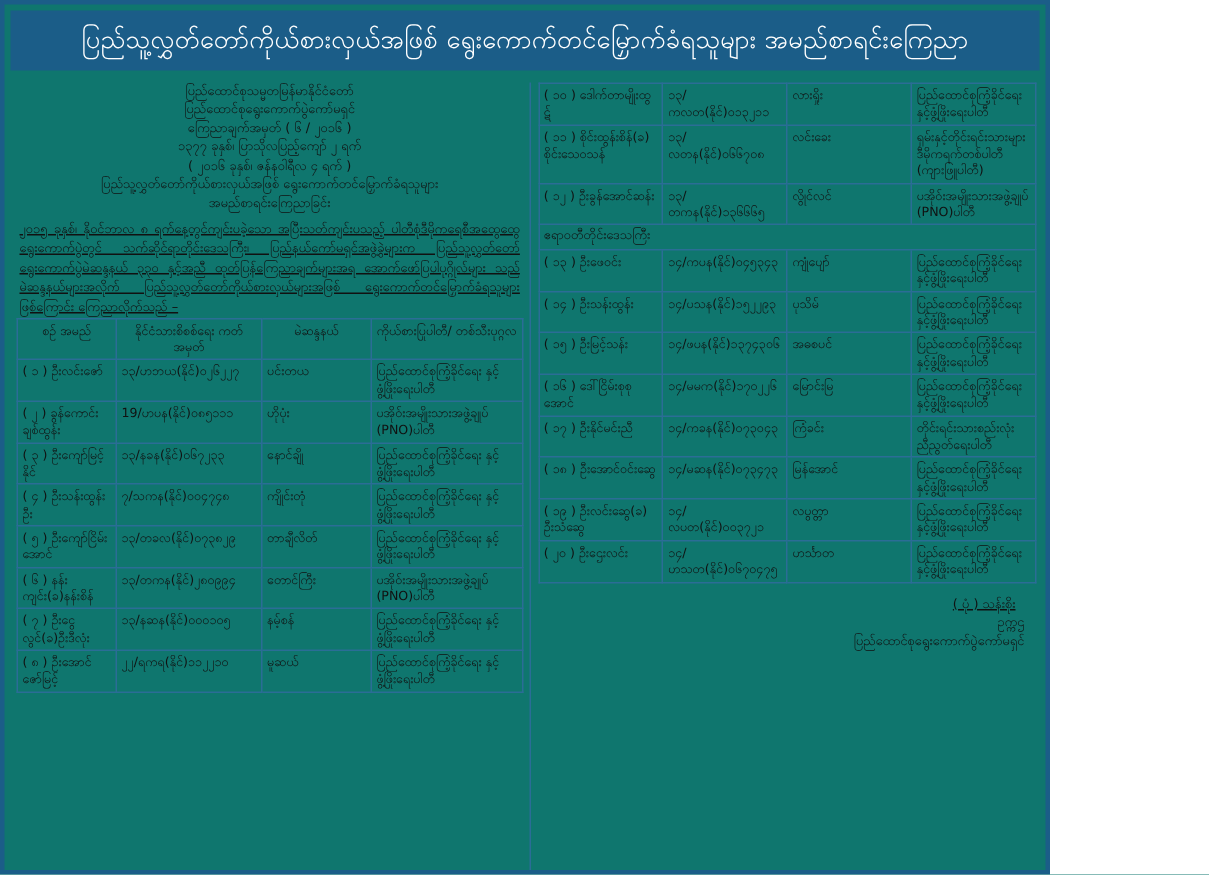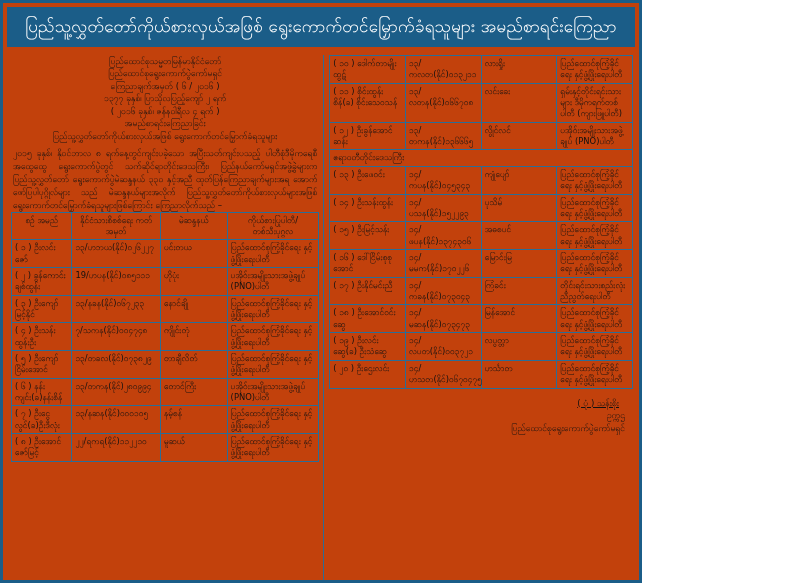--- a/index.html
+++ b/index.html
@@ -7,24 +7,24 @@
     padding: 0;
   }
   body {
     width: 806px;
     height: 583px;
     background: #ffffff;
     font-family: "DejaVu Sans", "Liberation Sans", sans-serif;
   }
   .page {
     position: relative;
-    width: 642px;
+    width: 700px;
     height: 583px;
     box-sizing: border-box;
-    background: #c2410c;
+    background: #0f766e;
     border: 3px solid #1b5d88;
     overflow: hidden;
   }
   .header {
     margin: 4px;
     height: 40px;
     background: #1b5d88;
     color: #ffffff;
     display: flex;
     align-items: center;
@@ -60,20 +60,21 @@
   .intro div {
     margin: 0;
   }
   .para {
     text-align: justify;
     font-size: 8.6px;
     line-height: 1.5;
     color: #111;
     margin-top: 5px;
     padding: 0 2px;
+    text-decoration: underline;
   }
   table.reg {
     width: 100%;
     border-collapse: collapse;
     font-size: 8.4px;
     color: #111;
     table-layout: fixed;
   }
   table.reg td, table.reg th {
     border: 1px solid #2b6d96;
@@ -126,22 +127,22 @@
   <div class="body-area">
 
     <div class="col col-left">
 
       <div class="intro">
         <div>ပြည်ထောင်စုသမ္မတမြန်မာနိုင်ငံတော်</div>
         <div>ပြည်ထောင်စုရွေးကောက်ပွဲကော်မရှင်</div>
         <div>ကြေညာချက်အမှတ် ( ၆ / ၂၀၁၆ )</div>
         <div>၁၃၇၇ ခုနှစ်၊ ပြာသိုလပြည့်ကျော် ၂ ရက်</div>
         <div>( ၂၀၁၆ ခုနှစ်၊ ဇန်နဝါရီလ ၄ ရက် )</div>
+        <div>ပြည်သူ့လွှတ်တော်ကိုယ်စားလှယ်အဖြစ် ရွေးကောက်တင်မြှောက်ခံရသူများ</div>
         <div>အမည်စာရင်းကြေညာခြင်း</div>
-        <div>ပြည်သူ့လွှတ်တော်ကိုယ်စားလှယ်အဖြစ် ရွေးကောက်တင်မြှောက်ခံရသူများ</div>
       </div>
 
       <div class="para">၂၀၁၅ ခုနှစ်၊ နိုဝင်ဘာလ ၈ ရက်နေ့တွင်ကျင်းပခဲ့သော အပြီးသတ်ကျင်းပသည့် ပါတီစုံဒီမိုကရေစီအထွေထွေ ရွေးကောက်ပွဲတွင် သက်ဆိုင်ရာတိုင်းဒေသကြီး၊ ပြည်နယ်ကော်မရှင်အဖွဲ့ခွဲများက ပြည်သူ့လွှတ်တော် ရွေးကောက်ပွဲမဲဆန္ဒနယ် ၃၃၀ နှင့်အညီ ထုတ်ပြန်ကြေညာချက်များအရ အောက်ဖော်ပြပါပုဂ္ဂိုလ်များ သည် မဲဆန္ဒနယ်များအလိုက် ပြည်သူ့လွှတ်တော်ကိုယ်စားလှယ်များအဖြစ် ရွေးကောက်တင်မြှောက်ခံရသူများဖြစ်ကြောင်း ကြေညာလိုက်သည် –</div>
 
       <table class="reg">
         <tbody>
             <tr class="hdr-row">
           <th class="c-no">စဉ် အမည်</th>
           <th class="c-nrc">နိုင်ငံသားစိစစ်ရေး ကတ်အမှတ်</th>
           <th class="c-const">မဲဆန္ဒနယ်</th>

